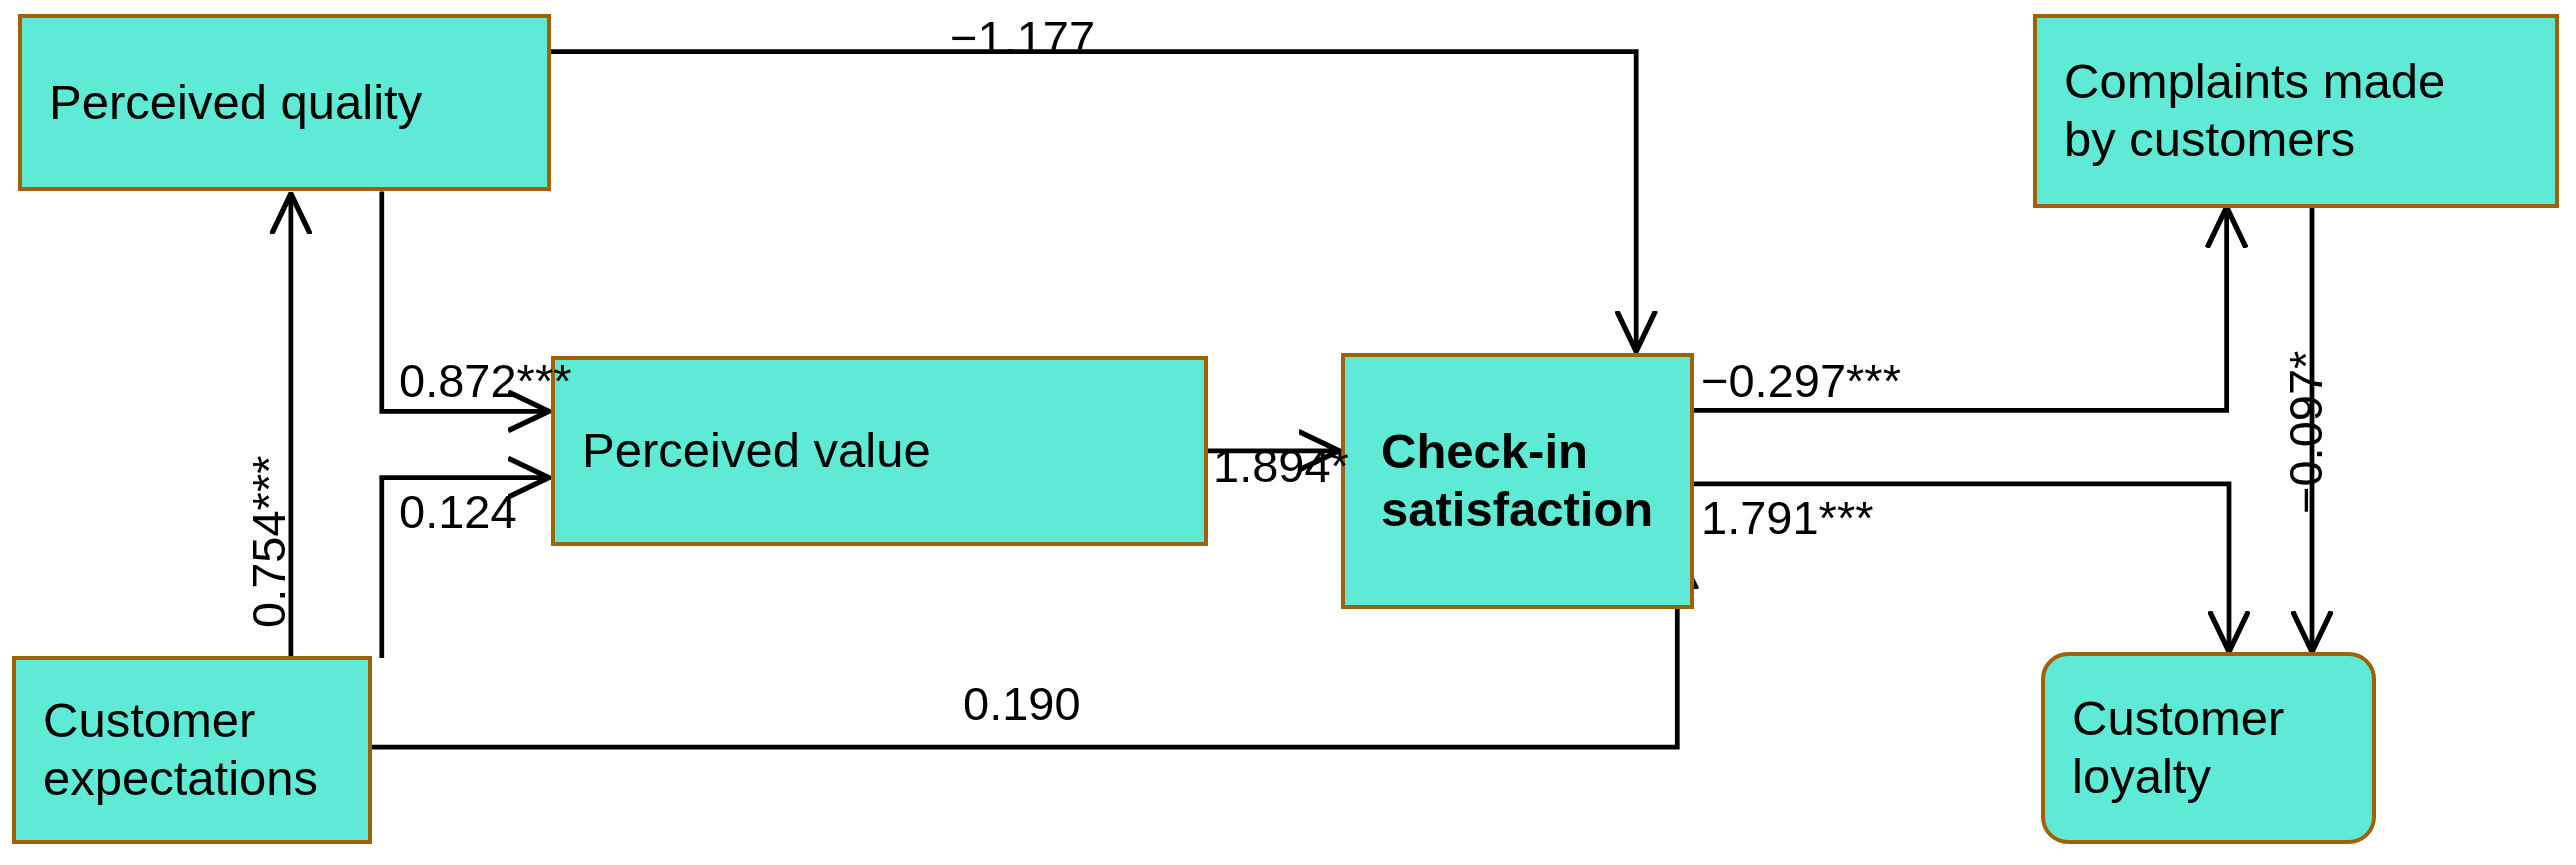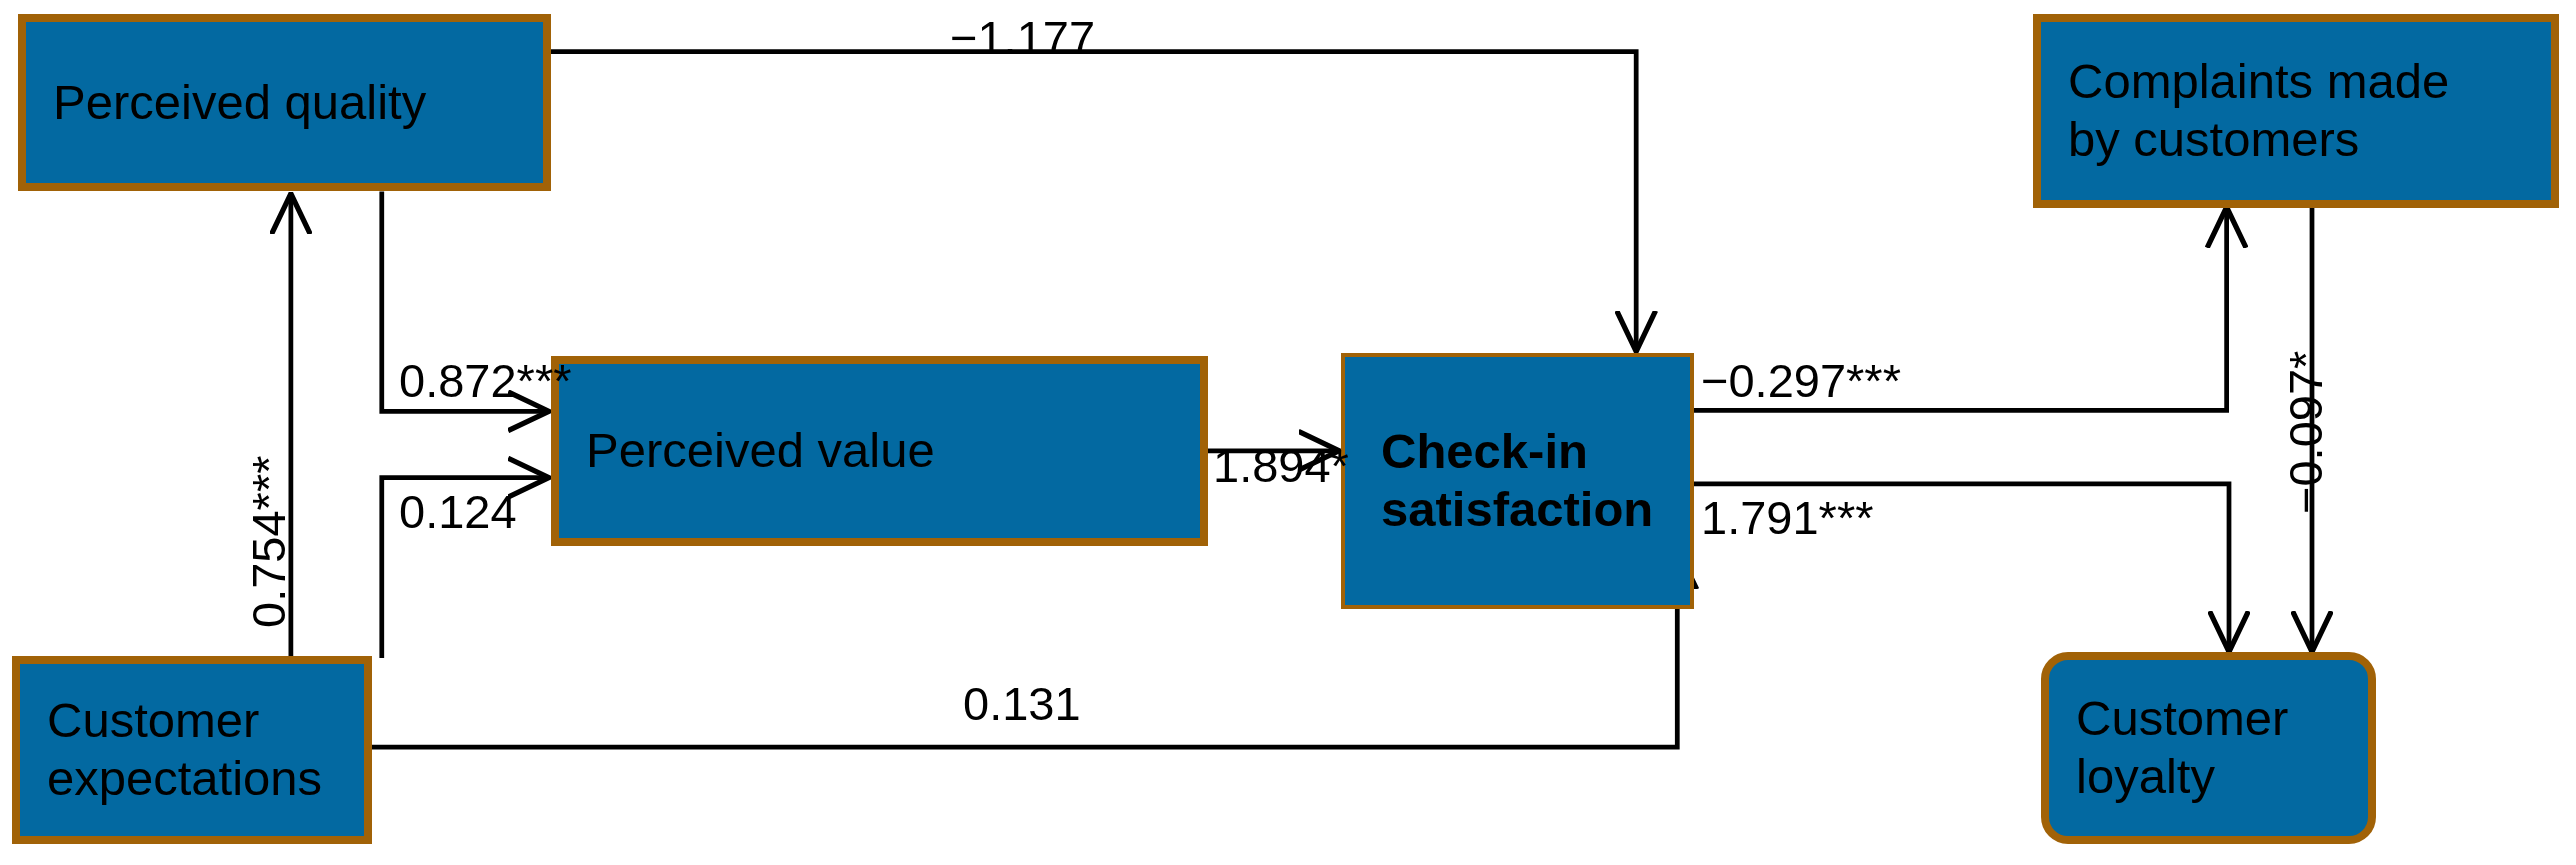--- a/index.html
+++ b/index.html
@@ -4,22 +4,22 @@
 <title>SEM Path Diagram</title>
 <style>
   html,body{margin:0;padding:0;background:#ffffff;}
   body{font-family:"Liberation Sans",sans-serif;}
   #canvas{position:relative;width:2576px;height:866px;background:#ffffff;overflow:hidden;}
   #canvas svg{position:absolute;left:0;top:0;width:2576px;height:866px;}
 
   .node{
     position:absolute;
     box-sizing:border-box;
-    background:#0369a1;
-    border:8px solid #a16207;
+    background:#5eead4;
+    border:4px solid #a16207;
     display:flex;
     align-items:center;
     justify-content:flex-start;
     z-index:3;
   }
   .node .node-label{
     font-size:49px;
     line-height:1.18;
     color:#000000;
     padding-left:27px;
@@ -105,21 +105,21 @@
   <div class="edge-label" style="left:950px; top:9.5px;">−1.177</div>
 
   <div class="edge-label rot" style="left:241px; top:628px;">0.754***</div>
 
   <div class="edge-label" style="left:399px; top:353px;">0.872***</div>
 
   <div class="edge-label" style="left:399px; top:484px;">0.124</div>
 
   <div class="edge-label" style="left:1213px; top:394px;margin-top:44px;">1.894*</div>
 
-  <div class="edge-label" style="left:963px; top:676px;">0.131</div>
+  <div class="edge-label" style="left:963px; top:676px;">0.190</div>
 
   <div class="edge-label" style="left:1701px; top:353px;">−0.297***</div>
 
   <div class="edge-label" style="left:1701px; top:490px;">1.791***</div>
 
   <div class="edge-label rot" style="left:2278px; top:514px;">−0.097*</div>
 
 </div>
 
 

